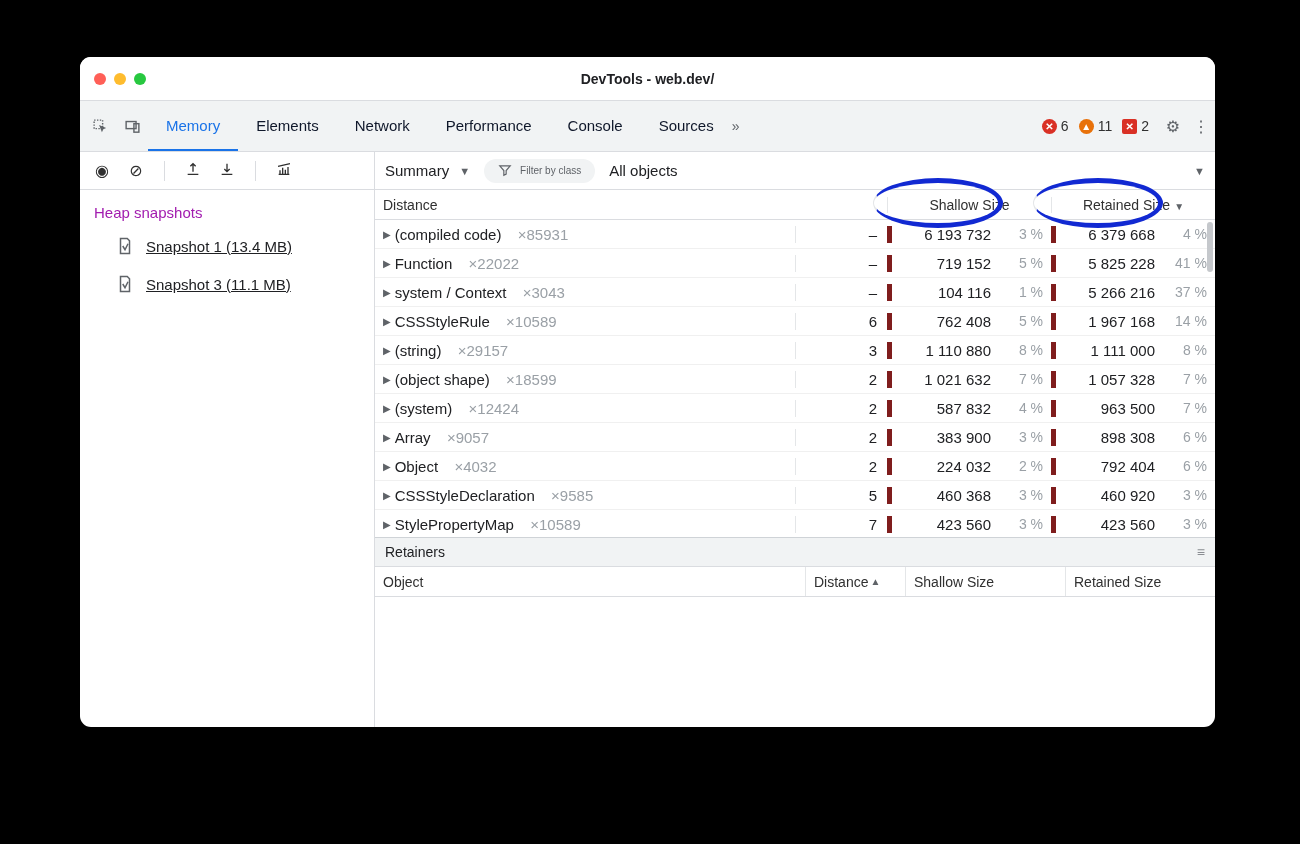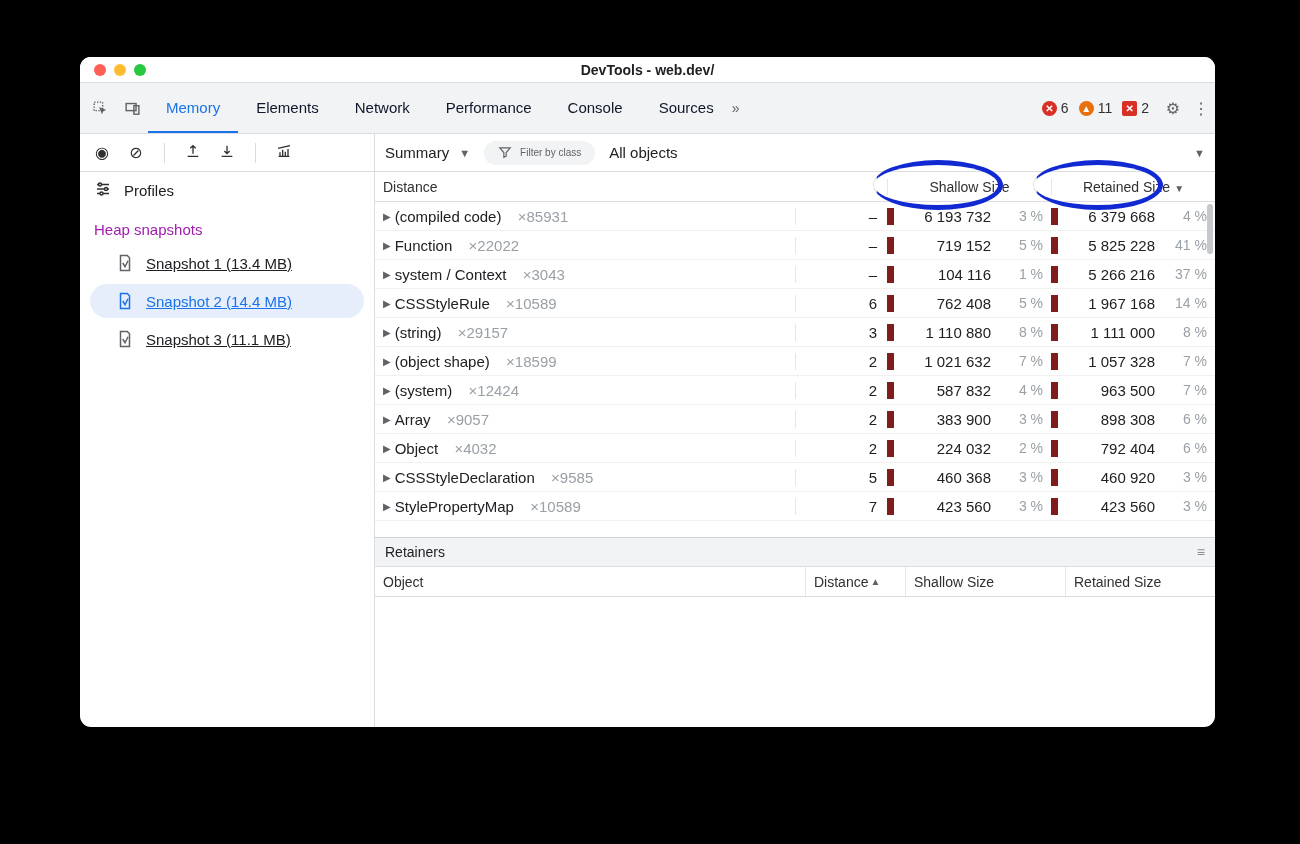--- a/index.html
+++ b/index.html
@@ -20,21 +20,21 @@
     height: 670px;
     background: #fff;
     border-radius: 11px;
     box-shadow: 0 10px 40px rgba(0,0,0,0.35);
     overflow: hidden;
     display: flex;
     flex-direction: column;
   }
   
   .titlebar {
-    height: 26px;
+    height: 44px;
     background: #fff;
     display: flex;
     align-items: center;
     border-bottom: 1px solid #dadce0;
     position: relative;
   }
   .traffic-lights { display:flex; gap:8px; padding-left:14px; }
   .tl { width:12px; height:12px; border-radius:50%; }
   .tl.red{background:#ff5f57;} .tl.yellow{background:#febc2e;} .tl.green{background:#28c840;}
   .titlebar-title {
@@ -129,21 +129,21 @@
   .cons-head div:first-child{border-left:none;padding-left:8px;}
   .cons-head .shallow-span{grid-column:3/5;text-align:center;}
   .cons-head .retained-span{grid-column:5/7;text-align:center;position:relative;}
   .head-sort{font-size:10px;color:#5f6368;margin-left:4px;}
   .cons-body{flex:1;overflow:auto;}
   .cons-row{height:29px;font-size:15px;border-bottom:1px solid #f0f0f0;}
   .cons-row .name{padding-left:8px;display:flex;align-items:center;gap:4px;overflow:hidden;white-space:nowrap;}
   .cons-row .name .arr{color:#5f6368;font-size:10px;}
   .cons-row .name .count{color:#9aa0a6;}
   .cons-row .dist{ text-align:right;padding-right:10px;border-left:1px solid #e4e6e8;color:#202124;}
-  .cons-row .num{ text-align:right;padding-right:6px;border-left:7px solid #7f1d1d;font-variant-numeric:tabular-nums;color:#202124;}
+  .cons-row .num{ text-align:right;padding-right:6px;border-left:5px solid #7f1d1d;font-variant-numeric:tabular-nums;color:#202124;}
   .cons-row .pct{ text-align:right;padding-right:8px;color:#9aa0a6;font-size:14px;}
 
   .scrollbar-fake{position:absolute;right:2px;top:32px;width:6px;height:50px;background:#c5c8cc;border-radius:3px;}
 
   
   .ret-head{height:30px;border-top:1px solid #cfd3d7;border-bottom:1px solid #dadce0;background:#f1f3f4;display:flex;align-items:center;padding:0 10px;font-size:14px;}
   .ret-head .sp{flex:1;}
   .ret-head .ham{color:#8a8d92;}
   .ret-cols{
     height:30px;border-bottom:1px solid #dadce0;
@@ -228,45 +228,29 @@
               <path d="M12 16 V4 M8 8 l4 -4 4 4 M4 20 h16"></path>
             </svg></span>
         <span class="sb-btn"><svg width="16" height="16" viewBox="0 0 24 24" fill="none" stroke="#303030" stroke-width="2">
               <path d="M12 4 V16 M8 12 l4 4 4 -4 M4 20 h16"></path>
             </svg></span>
         <span class="divider"></span>
         <span class="sb-btn"><svg width="16" height="16" viewBox="0 0 24 24" fill="none" stroke="#303030" stroke-width="2">
               <path d="M4 20 h16 M6 20 v-6 M10 20 v-10 M14 20 v-7 M18 20 v-11 M3 8 l18 -4"></path>
             </svg></span>
       </div>
-      <div class="sb-section heading">
-        <span><svg width="18" height="18" viewBox="0 0 24 24" fill="none" stroke="#303030" stroke-width="2">
-              <path d="M4 6 h16 M4 12 h16 M4 18 h16"></path>
-              <circle cx="8" cy="6" r="2" fill="#fff"></circle>
-              <circle cx="16" cy="12" r="2" fill="#fff"></circle>
-              <circle cx="10" cy="18" r="2" fill="#fff"></circle>
-            </svg></span>
-        <span>Profiles</span>
-      </div>
       <div class="sb-subhead">Heap snapshots</div>
 
       <div class="snap">
         <svg viewBox="0 0 24 24" fill="none" stroke="#5f6368" stroke-width="2">
             <path d="M6 2 h9 l3 3 v17 H6 z"></path>
             <path d="M9 12 l3 5 4 -8"></path>
           </svg>
         <span>Snapshot 1 (13.4 MB)</span>
       </div>
-      <div class="snap active">
-        <svg viewBox="0 0 24 24" fill="none" stroke="#1a73e8" stroke-width="2">
-            <path d="M6 2 h9 l3 3 v17 H6 z"></path>
-            <path d="M9 12 l3 5 4 -8"></path>
-          </svg>
-        <span>Snapshot 2 (14.4 MB)</span>
-      </div>
       <div class="snap">
         <svg viewBox="0 0 24 24" fill="none" stroke="#5f6368" stroke-width="2">
             <path d="M6 2 h9 l3 3 v17 H6 z"></path>
             <path d="M9 12 l3 5 4 -8"></path>
           </svg>
         <span>Snapshot 3 (11.1 MB)</span>
       </div>
     </div>
 
     <div class="main">

